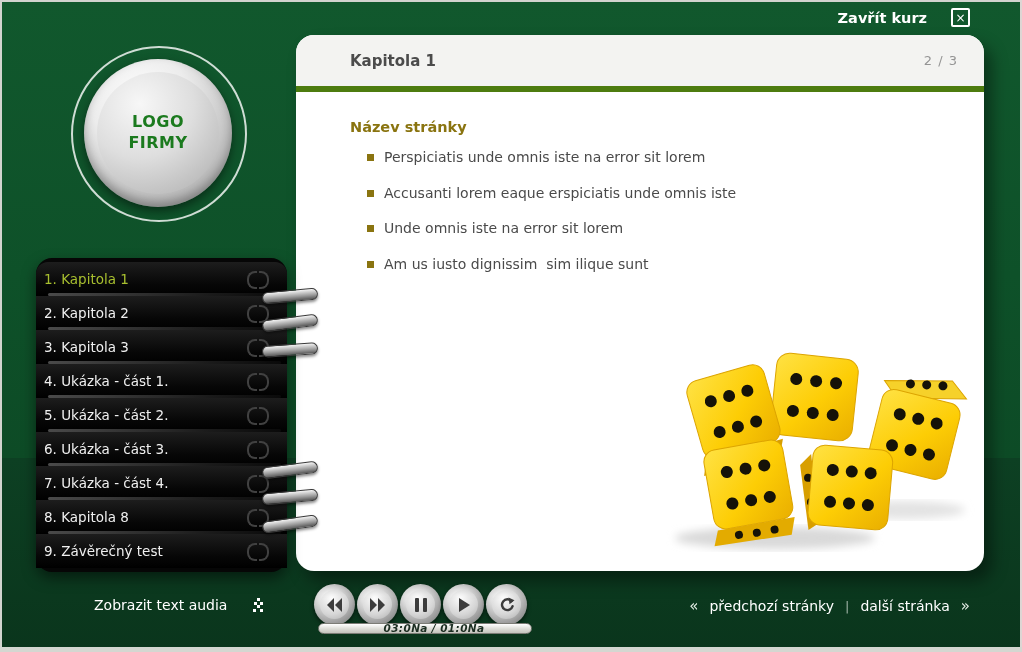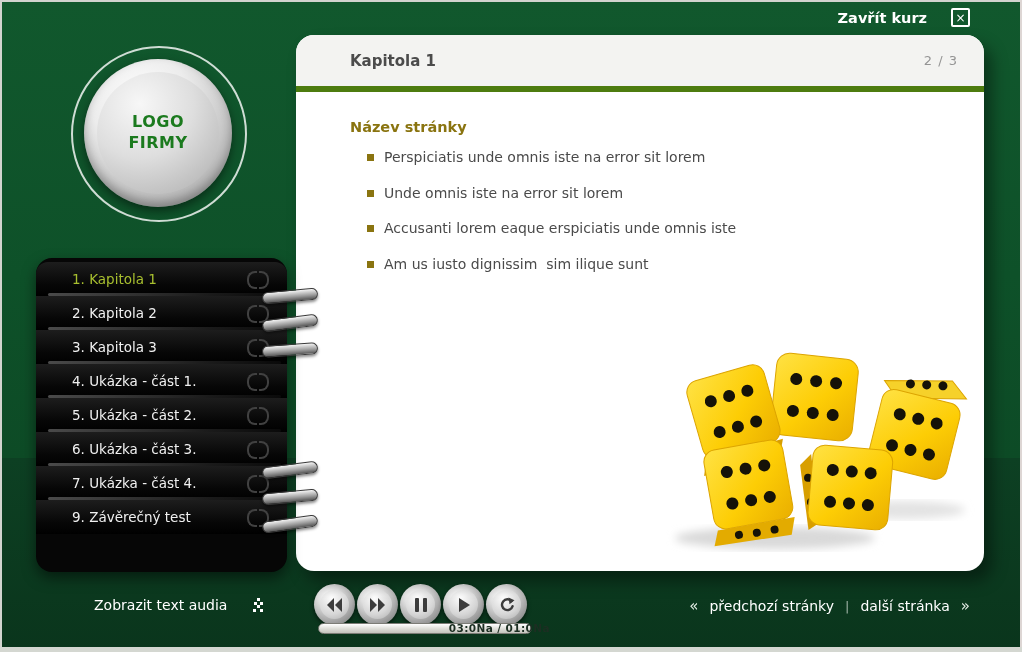--- a/index.html
+++ b/index.html
@@ -30,21 +30,21 @@
   .logo-inner{position:absolute;left:13px;top:13px;width:122px;height:122px;border-radius:50%;
              background:radial-gradient(circle at 35% 26%,#f7f7f7 0%,#dedede 45%,#b5b5b5 90%);
              display:flex;flex-direction:column;align-items:center;justify-content:center;
              color:#1b7a1e;font-weight:bold;font-size:16px;letter-spacing:.5px;line-height:1.3;}
 
   
   .sidebar{position:absolute;left:36px;top:258px;width:251px;height:314px;background:#060606;
            border-radius:16px;padding:4px 0;box-sizing:border-box;z-index:2;
            box-shadow:0 6px 14px rgba(0,0,0,.5);}
   .sb-item{position:relative;height:34px;display:flex;align-items:center;
-           padding:0 16px 0 36px;color:#f0f0f0;font-size:13.5px;cursor:pointer;
+           padding:0 16px 0 8px;color:#f0f0f0;font-size:13.5px;cursor:pointer;
            background:linear-gradient(180deg,#1d1d1d 0%,#070707 65%,#000 100%);}
   .sb-item:first-child{border-radius:12px 12px 0 0;}
   .sb-item:not(:last-child)::after{content:"";position:absolute;left:12px;right:6px;bottom:0;height:3px;
            border-radius:2px;background:linear-gradient(90deg,#4a4a4a 0%,#1a1a1a 70%,#0a0a0a 100%);}
   .sb-item.active{color:#a8bf2f;}
   .indicator{margin-left:auto;width:26px;height:16px;position:relative;}
   .indicator::before,.indicator::after{content:"";position:absolute;top:0;width:8px;height:14px;
            border:2px solid #414141;}
   .indicator::before{left:2px;border-right:none;border-radius:8px 0 0 8px;}
   .indicator::after{right:2px;border-left:none;border-radius:0 8px 8px 0;}
@@ -75,22 +75,22 @@
   .pbtn{width:41px;height:41px;border-radius:50%;cursor:pointer;
         background:radial-gradient(circle at 38% 30%,#ffffff 0%,#e0e0e0 30%,#a0a0a0 68%,#6f6f6f 100%);
         box-shadow:0 2px 4px rgba(0,0,0,.6);display:flex;align-items:center;justify-content:center;}
   .pbtn-face{width:29px;height:29px;border-radius:50%;
         background:radial-gradient(circle at 40% 28%,#fdfdfd 0%,#d6d6d6 60%,#adadad 100%);
         display:flex;align-items:center;justify-content:center;}
   .pbtn-face svg{display:block;}
   .progress{position:absolute;left:318px;top:623px;width:214px;height:11px;border-radius:6px;
         background:linear-gradient(180deg,#ffffff 0%,#dcdcd6 55%,#c4c4bd 100%);
         border:1px solid #7c7c76;box-sizing:border-box;cursor:pointer;}
-  .time{position:absolute;left:318px;top:622px;width:232px;text-align:right;
-        font-size:10.5px;font-weight:bold;color:#1c2e22;letter-spacing:.4px;}
+  .time{position:absolute;left:318px;top:622px;width:232px;text-align:center;
+        font-size:10.5px;font-weight:bold;color:#1c2e22;letter-spacing:.4px;font-style:italic;}
 
   
   .audio-link{position:absolute;left:94px;top:597px;display:flex;align-items:flex-start;gap:24px;
         color:#fff;font-size:14px;cursor:pointer;}
   .page-nav{position:absolute;right:52px;top:597px;display:flex;align-items:center;gap:11px;
         color:#fff;font-size:14px;}
   .nav-chev{font-size:15px;color:#e8efe8;cursor:pointer;}
   .nav-link{cursor:pointer;}
   .nav-sep{color:#9fb3a6;font-size:13px;}
 </style>
@@ -141,20 +141,24 @@
     </div>
     <div class="sb-item">
       <span>6. Ukázka - část 3.</span>
       <span class="indicator"></span>
     </div>
     <div class="sb-item">
       <span>7. Ukázka - část 4.</span>
       <span class="indicator"></span>
     </div>
     <div class="sb-item">
+      <span>8. Kapitola 8</span>
+      <span class="indicator"></span>
+    </div>
+    <div class="sb-item">
       <span>9. Závěrečný test</span>
       <span class="indicator"></span>
     </div>
   </div>
 
   <div class="ring" style="top:290px;transform:rotate(-5deg);"></div>
   <div class="ring" style="top:317px;transform:rotate(-7deg);"></div>
   <div class="ring" style="top:344px;transform:rotate(-4deg);"></div>
   <div class="ring" style="top:464px;transform:rotate(-7deg);"></div>
   <div class="ring" style="top:491px;transform:rotate(-5deg);"></div>
@@ -166,25 +170,25 @@
       <span class="page-ind">2 / 3</span>
     </div>
     <div class="content-title">Název stránky</div>
     <ul class="bullet-list">
       <li>
         <span class="bullet-sq"></span>
         <span class="bullet-text">Perspiciatis unde omnis iste na error sit lorem</span>
       </li>
       <li>
         <span class="bullet-sq"></span>
-        <span class="bullet-text">Unde omnis iste na error sit lorem</span>
+        <span class="bullet-text">Accusanti lorem eaque erspiciatis unde omnis iste</span>
       </li>
       <li>
         <span class="bullet-sq"></span>
-        <span class="bullet-text">Accusanti lorem eaque erspiciatis unde omnis iste</span>
+        <span class="bullet-text">Unde omnis iste na error sit lorem</span>
       </li>
       <li>
         <span class="bullet-sq"></span>
         <span class="bullet-text">Am us iusto dignissim  sim ilique sunt</span>
       </li>
     </ul>
 
     <div class="dice-wrap">
       <svg width="320" height="215" viewBox="0 0 320 215" xmlns="http://www.w3.org/2000/svg">
         <defs>

